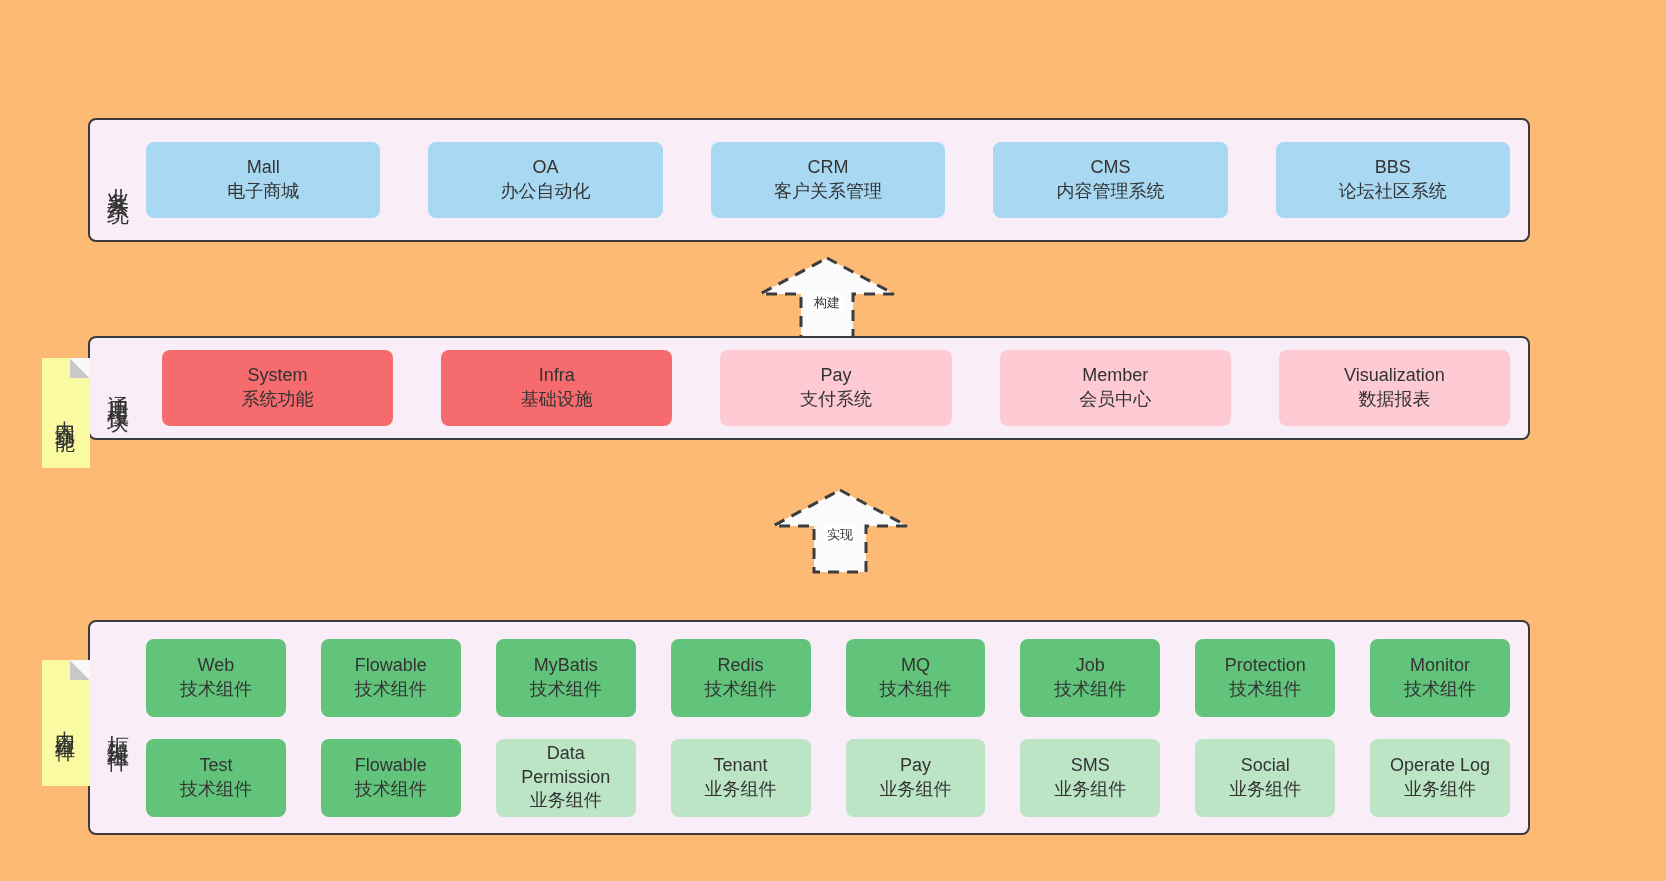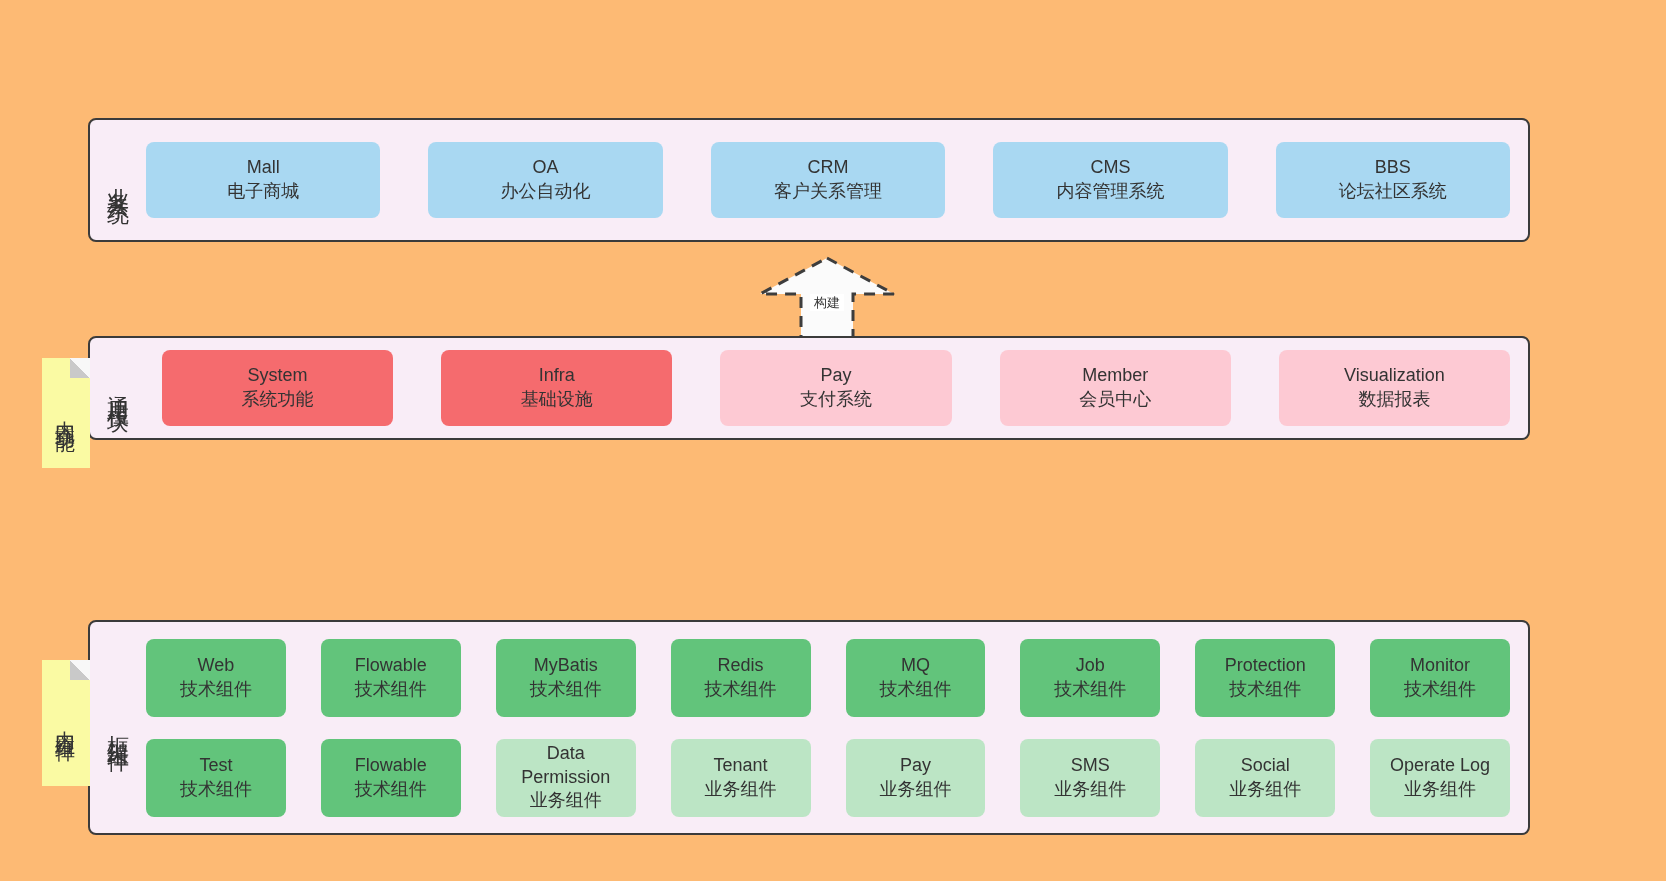--- a/index.html
+++ b/index.html
@@ -173,20 +173,26 @@
         <div>Member</div>
         <div>会员中心</div>
       </div>
       <div class="box pink">
         <div>Visualization</div>
         <div>数据报表</div>
       </div>
     </div>
   </div>
 
+  <div class="arrow arrow-impl">
+    <svg viewBox="0 0 140 88">
+      <polygon points="70,3 137,39 96,39 96,85 44,85 44,39 3,39" fill="#fbfbfb" stroke="#3d3d3d" stroke-width="3" stroke-dasharray="11,8" stroke-linejoin="miter"></polygon>
+    </svg>
+    <div class="arrow-label"><span>实现</span></div>
+  </div>
 
   <div class="section sec-framework">
     <div class="sticky sticky-framework">内置组件</div>
     <div class="vlabel">框架组件</div>
     <div class="rows">
       <div class="boxes gap-sm">
         <div class="box green">
           <div>Web</div>
           <div>技术组件</div>
         </div>

